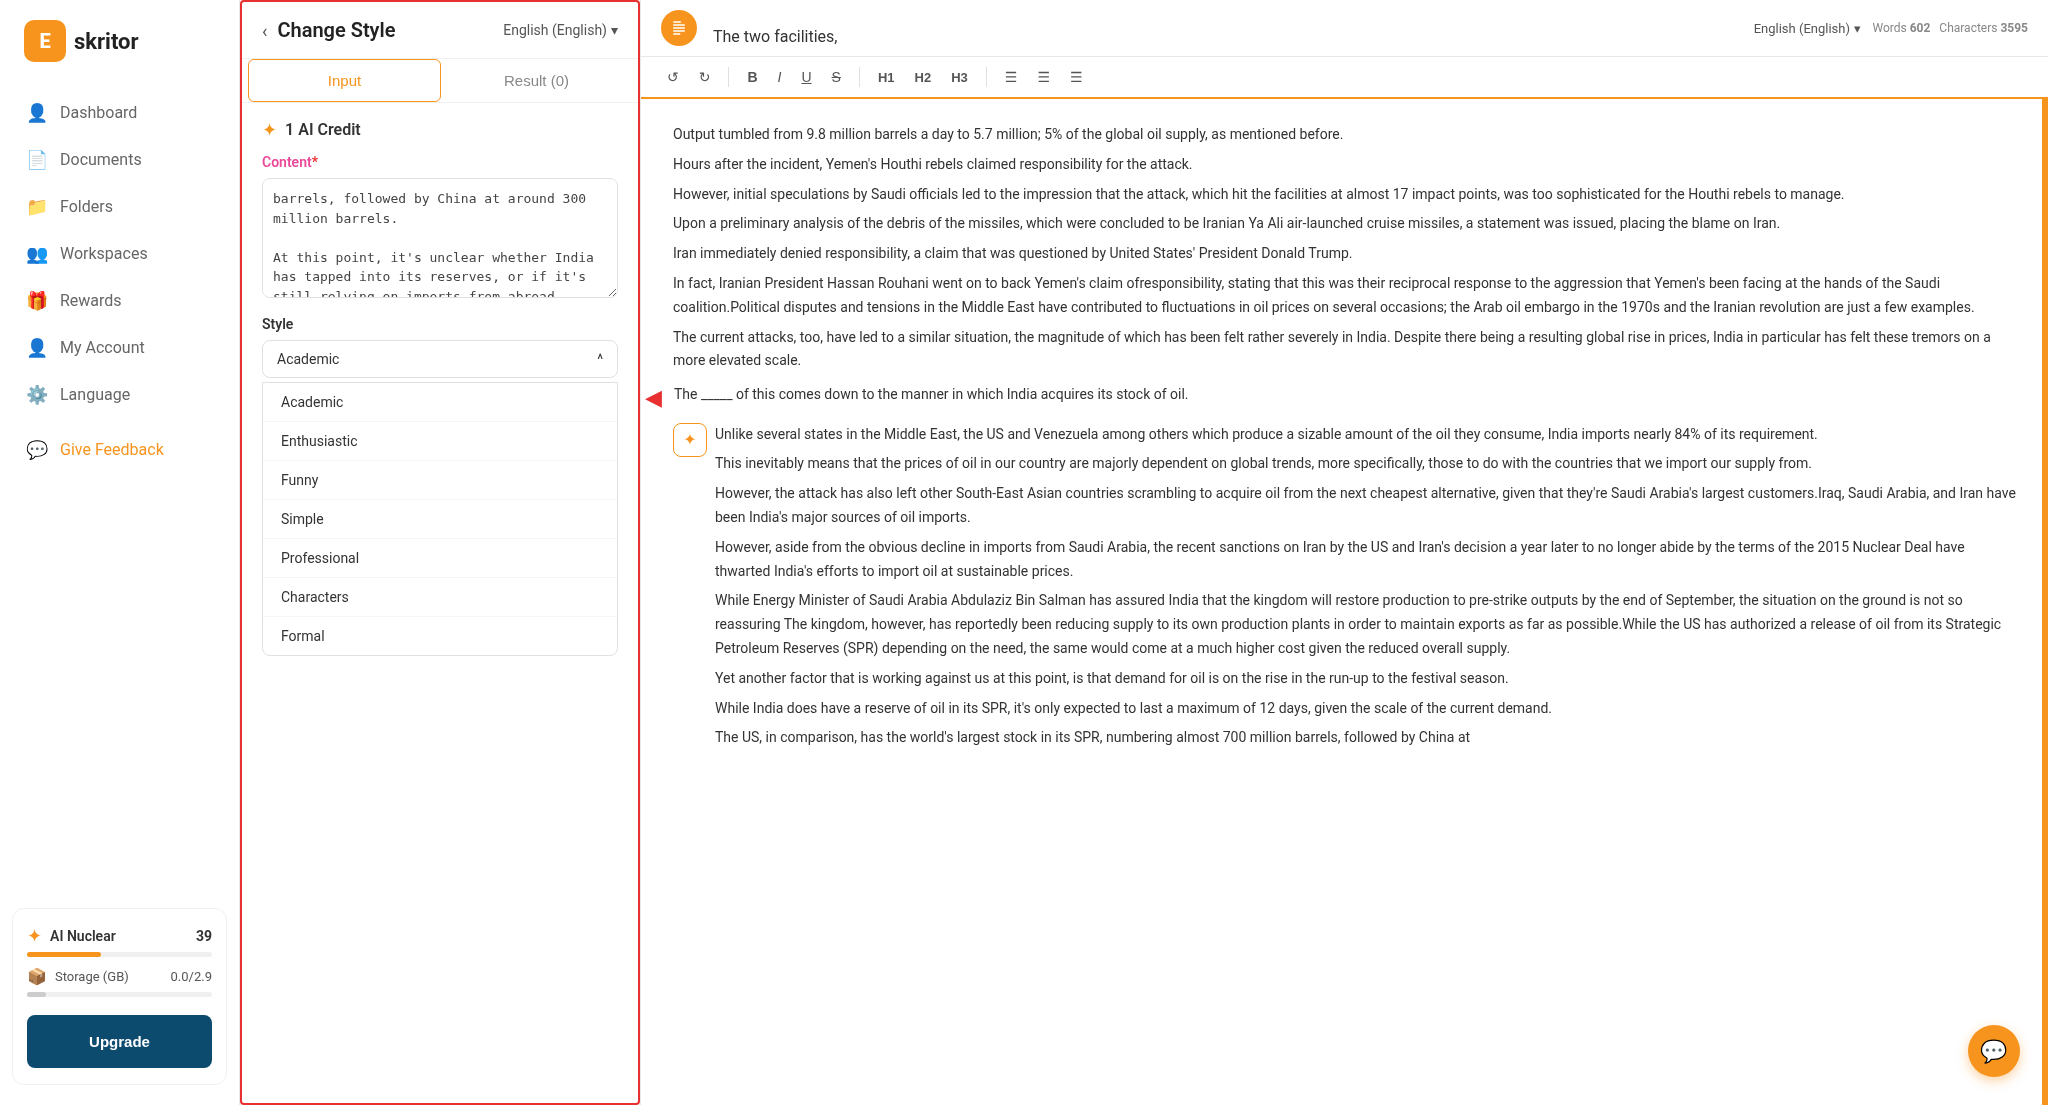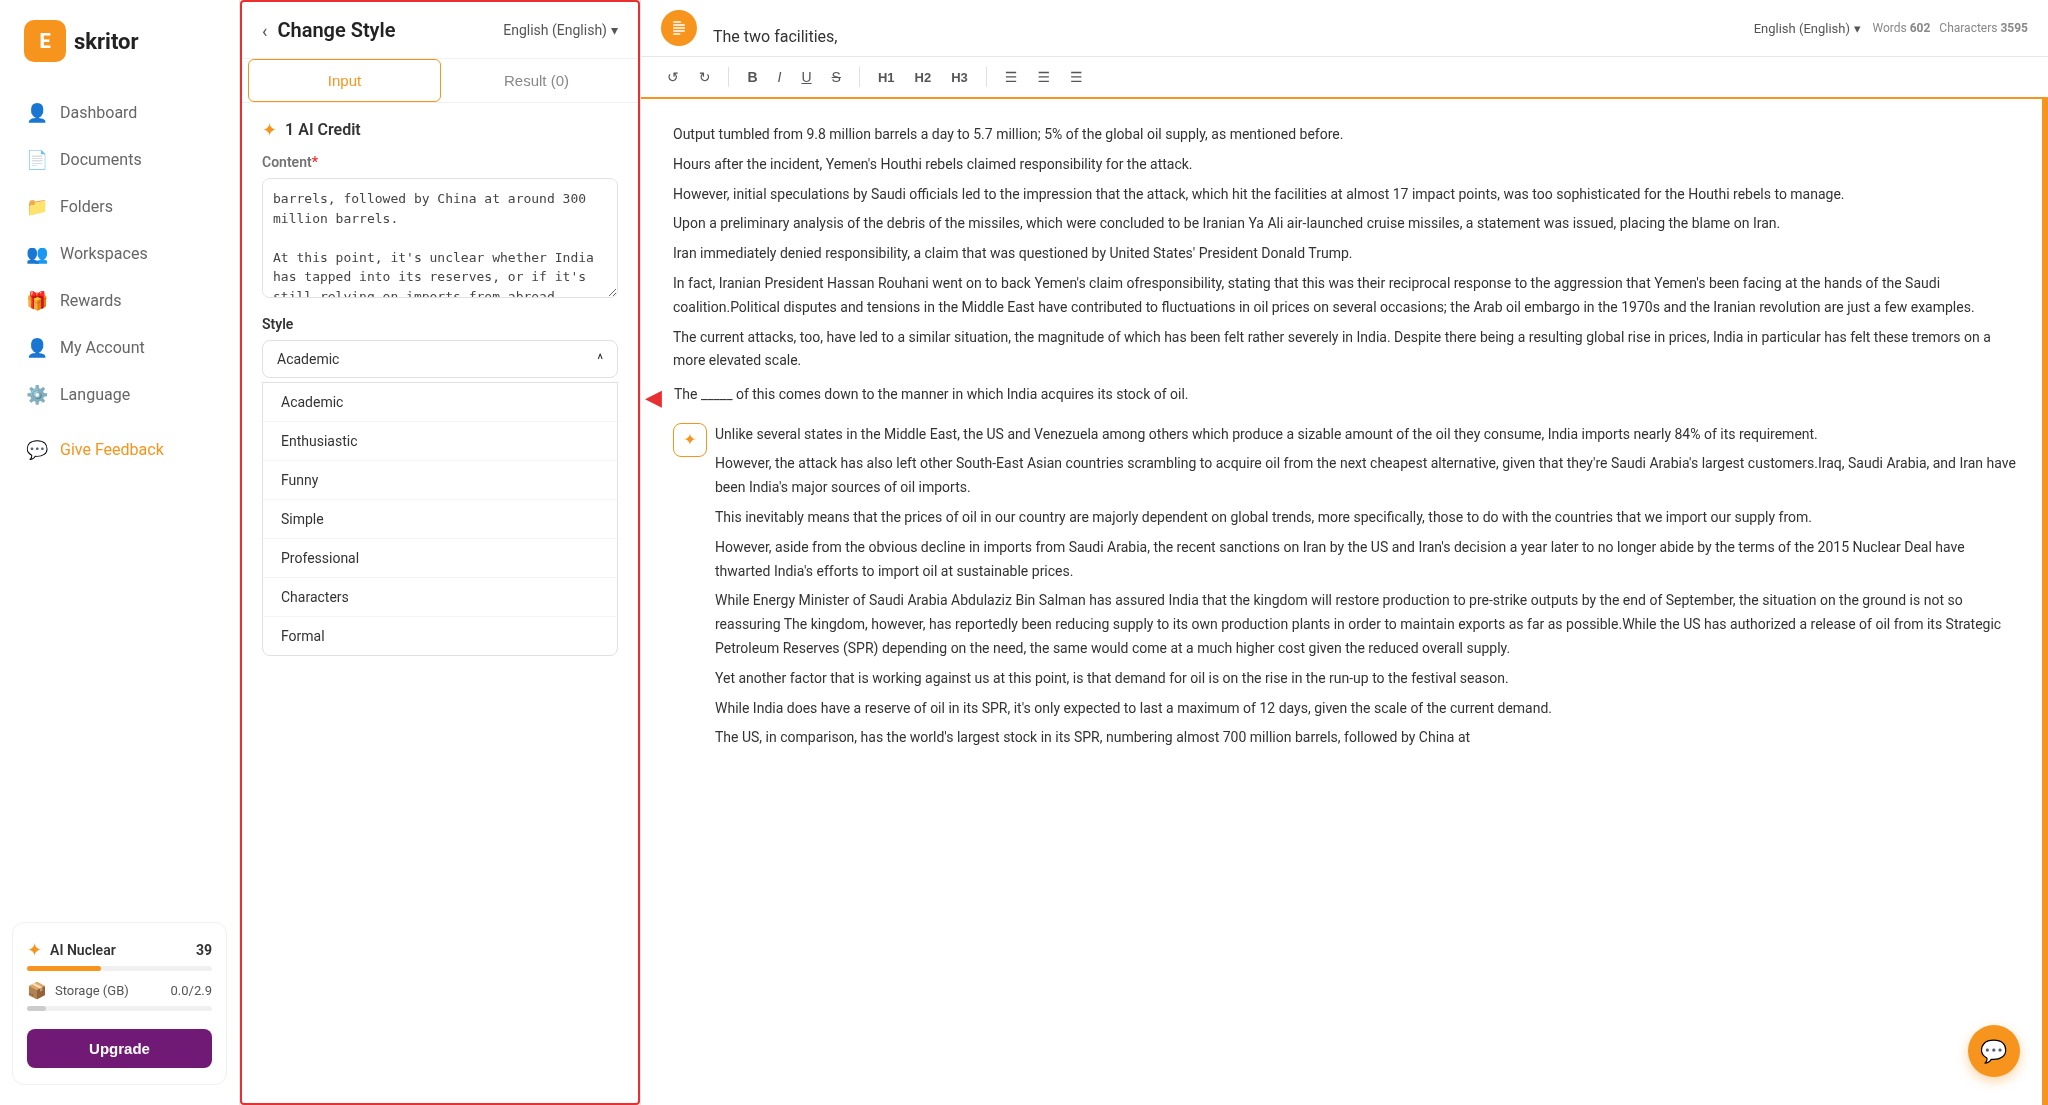--- a/index.html
+++ b/index.html
@@ -92,25 +92,25 @@
       display: flex;
       align-items: center;
       gap: 8px;
       margin-bottom: 6px;
     }
     .storage-icon { font-size: 16px; color: #f7941d; }
     .storage-label { font-size: 13px; color: #555; flex: 1; }
     .storage-val { font-size: 13px; color: #555; }
     .upgrade-btn {
       width: 100%;
-      background: #701a75;
+      background: #0c4a6e;
       color: #fff;
       border: none;
       border-radius: 8px;
-      padding: 11px;
+      padding: 18px;
       font-size: 15px;
       font-weight: 600;
       cursor: pointer;
       margin-top: 8px;
     }
 
     
     .main-content {
       flex: 1;
       display: flex;
@@ -197,21 +197,21 @@
       margin-bottom: 14px;
     }
     .ai-credit-star { color: #f7941d; font-size: 18px; }
     .ai-credit-text { font-size: 16px; font-weight: 600; color: #333; }
     .content-label {
       font-size: 14px;
       color: #333;
       font-weight: 600;
       margin-bottom: 8px;
     }
-    .content-label span { color: #737373; }
+    .content-label span { color: #ec4899; }
     .content-textarea {
       width: 100%;
       min-height: 120px;
       border: 1.5px solid #e0e0e0;
       border-radius: 8px;
       padding: 10px;
       font-size: 13px;
       color: #444;
       resize: vertical;
       outline: none;
@@ -542,22 +542,22 @@
       <p>In fact, Iranian President Hassan Rouhani went on to back Yemen's claim ofresponsibility, stating that this was their reciprocal response to the aggression that Yemen's been facing at the hands of the Saudi coalition.Political disputes and tensions in the Middle East have contributed to fluctuations in oil prices on several occasions; the Arab oil embargo in the 1970s and the Iranian revolution are just a few examples.</p>
       <p>The current attacks, too, have led to a similar situation, the magnitude of which has been felt rather severely in India. Despite there being a resulting global rise in prices, India in particular has felt these tremors on a more elevated scale.</p>
       <div style="position:relative; display:flex; align-items:center; gap:12px; margin-bottom:6px;">
         <span style="color:#e83030; font-size:22px; margin-left:-28px;">◀</span>
         <p>The _____ of this comes down to the manner in which India acquires its stock of oil.</p>
       </div>
       <div style="position:relative; display:flex; align-items:flex-start; gap:8px; margin-bottom:6px;">
         <div class="magic-icon-btn" style="position:relative; flex-shrink:0; margin-top:0;">✦</div>
         <div>
           <p>Unlike several states in the Middle East, the US and Venezuela among others which produce a sizable amount of the oil they consume, India imports nearly 84% of its requirement.</p>
+          <p>This inevitably means that the prices of oil in our country are majorly dependent on global trends, more specifically, those to do with the countries that we import our supply from.</p>
           <p>However, the attack has also left other South-East Asian countries scrambling to acquire oil from the next cheapest alternative, given that they're Saudi Arabia's largest customers.Iraq, Saudi Arabia, and Iran have been India's major sources of oil imports.</p>
-          <p>This inevitably means that the prices of oil in our country are majorly dependent on global trends, more specifically, those to do with the countries that we import our supply from.</p>
           <p>However, aside from the obvious decline in imports from Saudi Arabia, the recent sanctions on Iran by the US and Iran's decision a year later to no longer abide by the terms of the 2015 Nuclear Deal have thwarted India's efforts to import oil at sustainable prices.</p>
           <p>While Energy Minister of Saudi Arabia Abdulaziz Bin Salman has assured India that the kingdom will restore production to pre-strike outputs by the end of September, the situation on the ground is not so reassuring The kingdom, however, has reportedly been reducing supply to its own production plants in order to maintain exports as far as possible.While the US has authorized a release of oil from its Strategic Petroleum Reserves (SPR) depending on the need, the same would come at a much higher cost given the reduced overall supply.</p>
           <p>Yet another factor that is working against us at this point, is that demand for oil is on the rise in the run-up to the festival season.</p>
           <p>While India does have a reserve of oil in its SPR, it's only expected to last a maximum of 12 days, given the scale of the current demand.</p>
           <p>The US, in comparison, has the world's largest stock in its SPR, numbering almost 700 million barrels, followed by China at</p>
         </div>
       </div>
     </div>
   </div>
 

